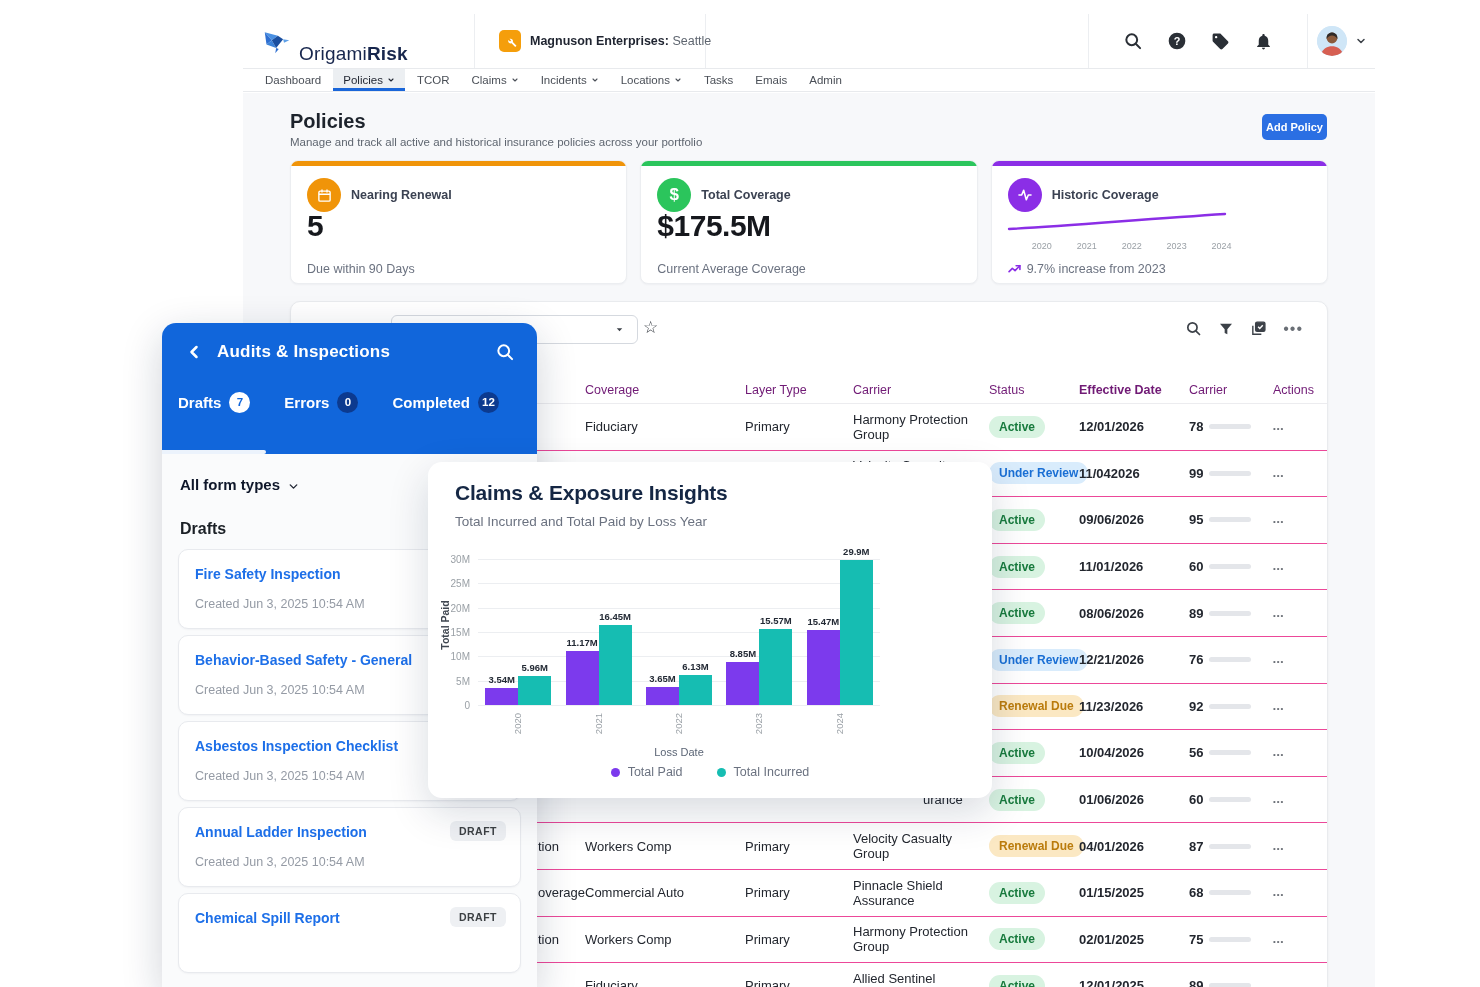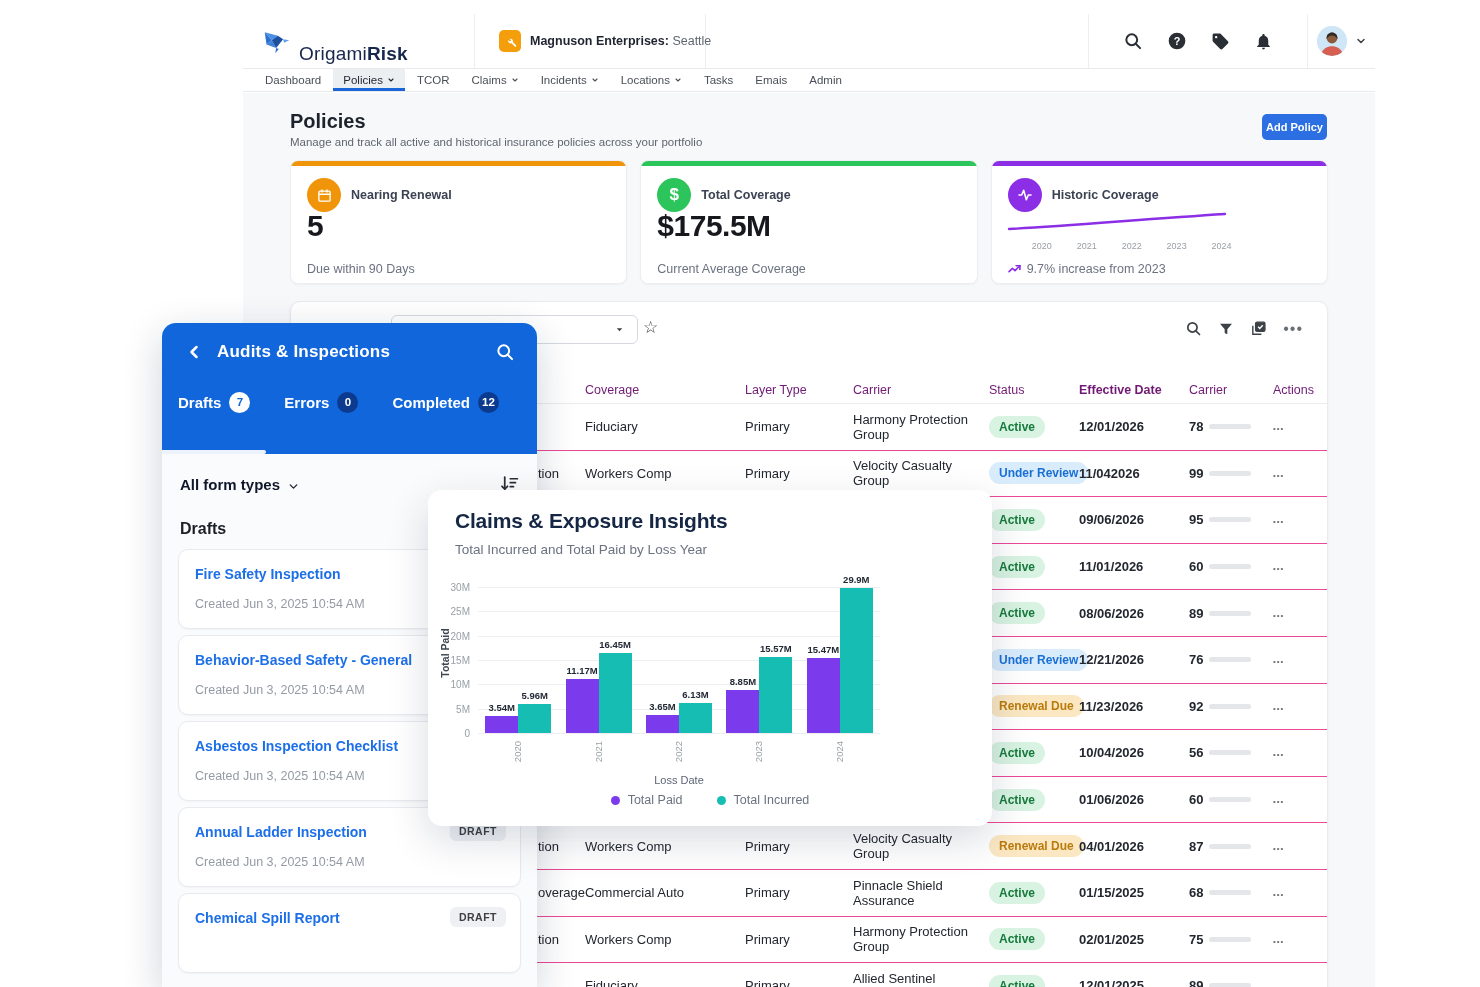--- a/index.html
+++ b/index.html
@@ -76,21 +76,21 @@
   .a-underline { position:absolute; left:0; bottom:0; width:104px; height:4px; background:rgba(255,255,255,.92); border-radius:0 3px 3px 0; }
   .a-filter { display:flex; align-items:flex-end; gap:7px; padding:20px 18px 0; font-size:15px; font-weight:600; color:#0f172a; }
   .a-sec-title { padding:27px 18px 11px; font-size:16px; font-weight:700; color:#1b2026; }
   .a-list { padding:0 16px; display:flex; flex-direction:column; gap:6px; }
   .a-item { position:relative; height:80px; background:#fff; border:1px solid #e8eaee; border-radius:10px; box-shadow:0 1px 2px rgba(16,24,40,.04); flex:none; }
   .a-name { position:absolute; left:16px; top:16px; font-size:14px; font-weight:700; color:#1d6fe8; cursor:pointer; }
   .a-date { position:absolute; left:16px; top:47px; font-size:12.5px; color:#959ba5; }
   .a-badge { position:absolute; right:14px; top:13px; background:#eef0f3; color:#3c4043; font-size:10.5px; font-weight:700; letter-spacing:.5px; padding:4px 9px; border-radius:6px; }
 
   
-  #chart { position:absolute; left:428px; top:490px; width:564px; height:336px; background:#fff; border-radius:14px; box-shadow:0 14px 40px rgba(15,30,60,.16); z-index:20; }
+  #chart { position:absolute; left:428px; top:462px; width:564px; height:336px; background:#fff; border-radius:14px; box-shadow:0 14px 40px rgba(15,30,60,.16); z-index:20; }
   .ch-title { position:absolute; left:27px; top:19px; font-size:21px; font-weight:700; color:#152744; letter-spacing:-.2px; }
   .ch-sub { position:absolute; left:27px; top:52px; font-size:13.5px; color:#6b7280; }
   .plot { position:absolute; left:50px; top:97px; width:402px; height:146px; }
   .gline { position:absolute; left:0; width:100%; height:1px; background:#eceef1; }
   .ytick { position:absolute; left:0; width:42px; text-align:right; font-size:10px; color:#9aa0a6; }
   .ylab { position:absolute; left:-28px; top:157px; width:90px; text-align:center; font-size:10.5px; font-weight:600; color:#3f4650; transform:rotate(-90deg); }
   .bar { position:absolute; bottom:0; width:33px; }
   .blab { position:absolute; width:60px; text-align:center; font-size:9.5px; font-weight:700; color:#232a35; }
   .xtick { position:absolute; font-size:9.5px; color:#9aa0a6; writing-mode:vertical-rl; transform:rotate(180deg); }
   .xlabel { position:absolute; left:50px; top:284px; width:402px; text-align:center; font-size:11px; color:#5b6575; }

